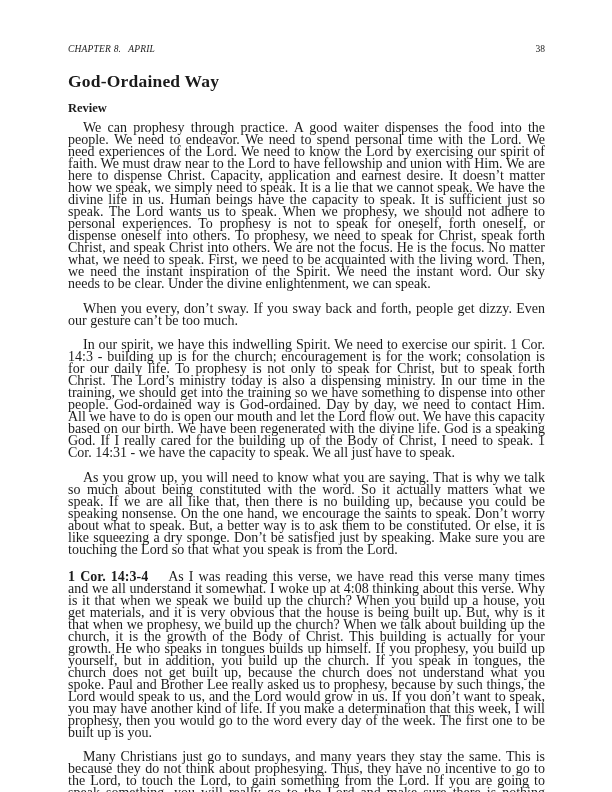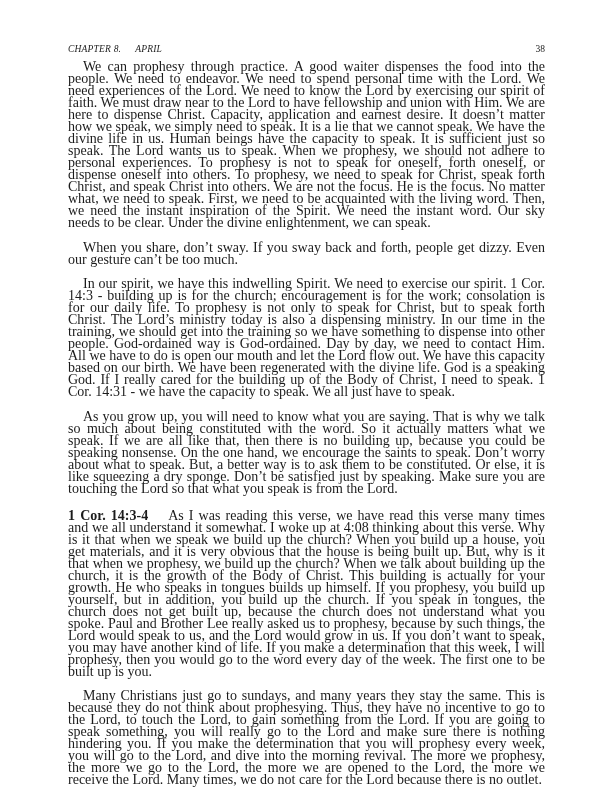--- a/index.html
+++ b/index.html
@@ -24,21 +24,21 @@
     justify-content: space-between;
     align-items: baseline;
     font-size: 9.5px;
     line-height: 11px;
   }
   .running-header .chapter-group {
     font-style: italic;
     letter-spacing: 0.2px;
   }
   .running-header .chapter-group .chapter-title-mark {
-    margin-left: 14px;
+    margin-left: 7px;
   }
   .running-header .pagenum {
     font-style: normal;
   }
   h1.doc-title {
     margin: 16px 0 0 0;
     font-size: 17.5px;
     line-height: 21px;
     font-weight: bold;
     letter-spacing: 0.2px;
@@ -76,24 +76,26 @@
 
 <div class="page">
 
   <div class="running-header">
     <span class="chapter-group">
       <span>CHAPTER 8.</span><span class="chapter-title-mark">APRIL</span>
     </span>
     <span class="pagenum">38</span>
   </div>
 
+  <h1 class="doc-title">God-Ordained Way</h1>
 
+  <h2 class="section-heading">Review</h2>
 
   <div class="body-text">
     <p class="indent first">We can prophesy through practice. A good waiter dispenses the food into the people. We need to endeavor. We need to spend personal time with the Lord. We need experiences of the Lord. We need to know the Lord by exercising our spirit of faith. We must draw near to the Lord to have fellowship and union with Him. We are here to dispense Christ. Capacity, application and earnest desire. It doesn’t matter how we speak, we simply need to speak. It is a lie that we cannot speak. We have the divine life in us. Human beings have the capacity to speak. It is sufficient just so speak. The Lord wants us to speak. When we prophesy, we should not adhere to personal experiences. To prophesy is not to speak for oneself, forth oneself, or dispense oneself into others. To prophesy, we need to speak for Christ, speak forth Christ, and speak Christ into others. We are not the focus. He is the focus. No matter what, we need to speak. First, we need to be acquainted with the living word. Then, we need the instant inspiration of the Spirit. We need the instant word. Our sky needs to be clear. Under the divine enlightenment, we can speak.</p>
-    <p class="indent">When you share, don’t sway. If you sway back and forth, people get dizzy. Even our gesture can’t be too much.</p>
+    <p class="indent">When you every, don’t sway. If you sway back and forth, people get dizzy. Even our gesture can’t be too much.</p>
     <p class="indent">In our spirit, we have this indwelling Spirit. We need to exercise our spirit. 1 Cor. 14:3 - building up is for the church; encouragement is for the work; consolation is for our daily life. To prophesy is not only to speak for Christ, but to speak forth Christ. The Lord’s ministry today is also a dispensing ministry. In our time in the training, we should get into the training so we have something to dispense into other people. God-ordained way is God-ordained. Day by day, we need to contact Him. All we have to do is open our mouth and let the Lord flow out. We have this capacity based on our birth. We have been regenerated with the divine life. God is a speaking God. If I really cared for the building up of the Body of Christ, I need to speak. 1 Cor. 14:31 - we have the capacity to speak. We all just have to speak.</p>
     <p class="indent">As you grow up, you will need to know what you are saying. That is why we talk so much about being constituted with the word. So it actually matters what we speak. If we are all like that, then there is no building up, because you could be speaking nonsense. On the one hand, we encourage the saints to speak. Don’t worry about what to speak. But, a better way is to ask them to be constituted. Or else, it is like squeezing a dry sponge. Don’t be satisfied just by speaking. Make sure you are touching the Lord so that what you speak is from the Lord.</p>
     <p class="noindent"><span class="verse-lead">1 Cor. 14:3-4</span><span>As I was reading this verse, we have read this verse many times and we all understand it somewhat. I woke up at 4:08 thinking about this verse. Why is it that when we speak we build up the church? When you build up a house, you get materials, and it is very obvious that the house is being built up. But, why is it that when we prophesy, we build up the church? When we talk about building up the church, it is the growth of the Body of Christ. This building is actually for your growth. He who speaks in tongues builds up himself. If you prophesy, you build up yourself, but in addition, you build up the church. If you speak in tongues, the church does not get built up, because the church does not understand what you spoke. Paul and Brother Lee really asked us to prophesy, because by such things, the Lord would speak to us, and the Lord would grow in us. If you don’t want to speak, you may have another kind of life. If you make a determination that this week, I will prophesy, then you would go to the word every day of the week. The first one to be built up is you.</span></p>
     <p class="indent">Many Christians just go to sundays, and many years they stay the same. This is because they do not think about prophesying. Thus, they have no incentive to go to the Lord, to touch the Lord, to gain something from the Lord. If you are going to speak something, you will really go to the Lord and make sure there is nothing hindering you. If you make the determination that you will prophesy every week, you will go to the Lord, and dive into the morning revival. The more we prophesy, the more we go to the Lord, the more we are opened to the Lord, the more we receive the Lord. Many times, we do not care for the Lord because there is no outlet.</p>
   </div>
 
 </div>
 
 </body></html>

